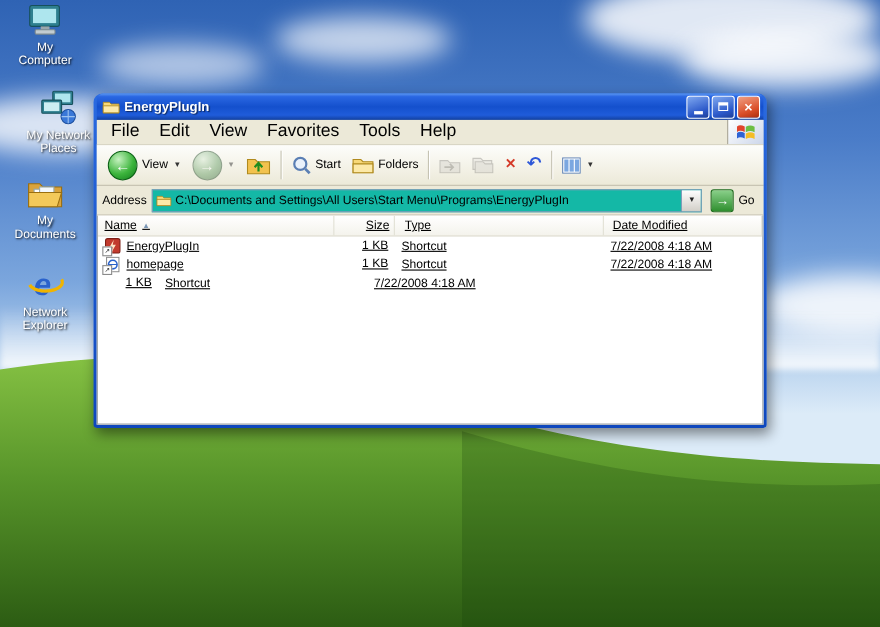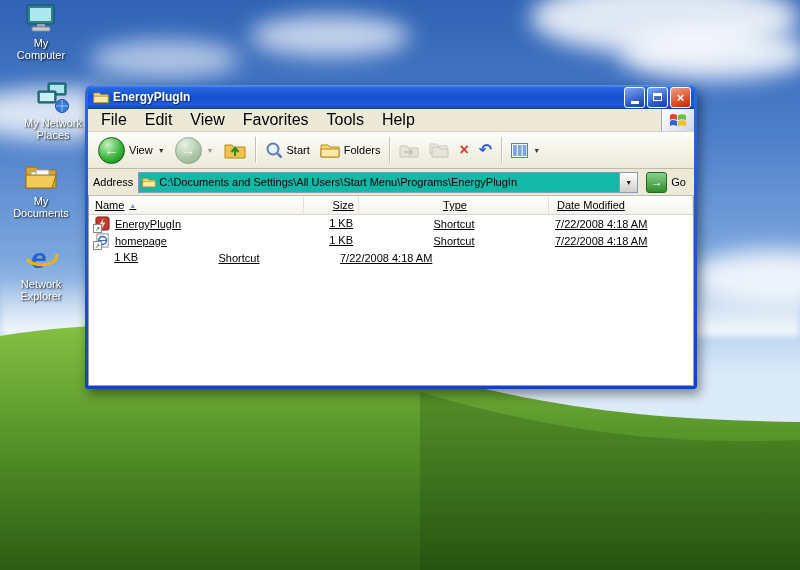--- a/index.html
+++ b/index.html
@@ -71,21 +71,21 @@
     border:1px solid #1d6b1d;color:#fff;font-weight:bold;font-size:12px;
     display:flex;align-items:center;justify-content:center;}
 
   .filearea{flex:1;background:#fff;border:1px solid #9aa0a5;border-top:none;overflow:hidden;display:flex;flex-direction:column;text-decoration:underline;}
   .lheader{display:flex;height:18px;background:linear-gradient(#ffffff,#f4f3ec);border-bottom:1px solid #d9d7c9;
     font-size:11px;color:#000;flex:0 0 auto;}
   .hcell{display:flex;align-items:center;padding:0 6px;border-right:1px solid #e2e0d4;box-sizing:border-box;cursor:pointer;}
   .sort{font-size:7px;color:#7a96b5;margin-left:5px;}
   .c-name{width:215px;}
   .c-size{width:55px;justify-content:flex-end;text-align:right;padding-right:4px;}
-  .c-type{width:190px;padding-left:9px;justify-content:center;}
+  .c-type{width:190px;padding-left:9px;}
   .c-date{flex:1;padding-left:8px;}
   .row{display:flex;align-items:center;height:17px;font-size:11px;color:#000;cursor:pointer;}
   .cell{display:flex;align-items:center;padding:0 6px;box-sizing:border-box;}
   .cell.c-size{display:block;line-height:17px;}
   .fico{position:relative;width:15px;height:15px;margin-right:5px;flex:0 0 auto;}
   .lnk{position:absolute;left:-2px;bottom:-2px;width:7px;height:7px;background:#fff;border:1px solid #8a8a8a;
     font-size:6px;line-height:6px;display:flex;align-items:center;justify-content:center;color:#000;}
 </style>
 </head>
 <body>

